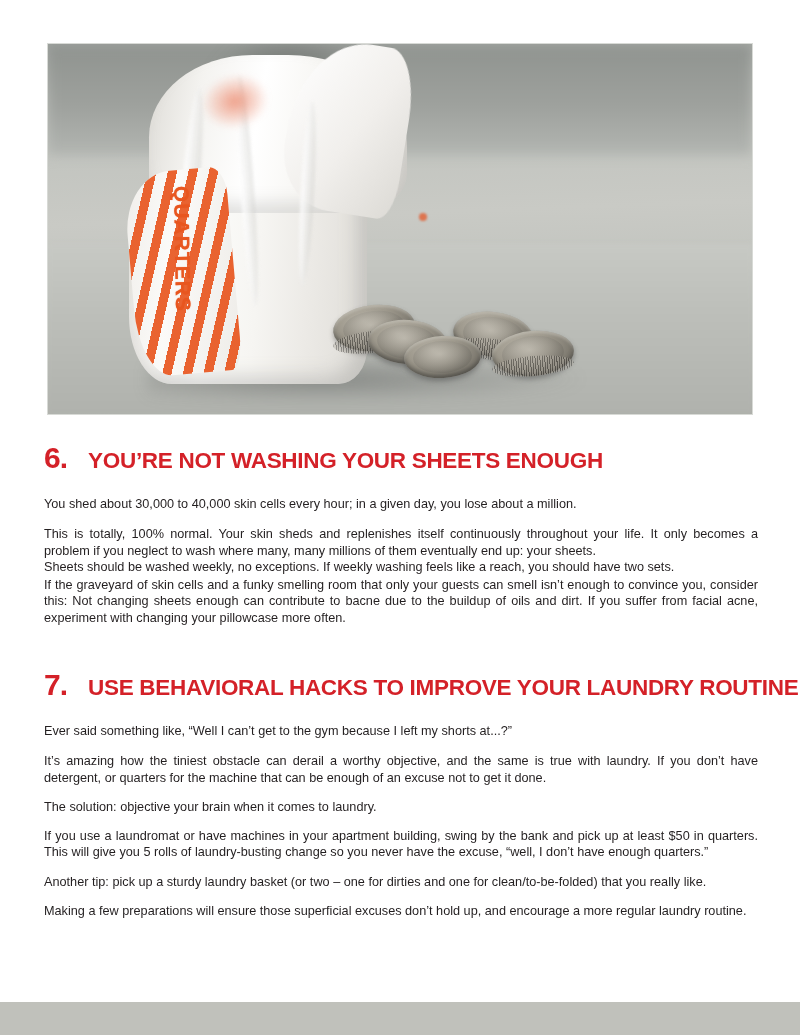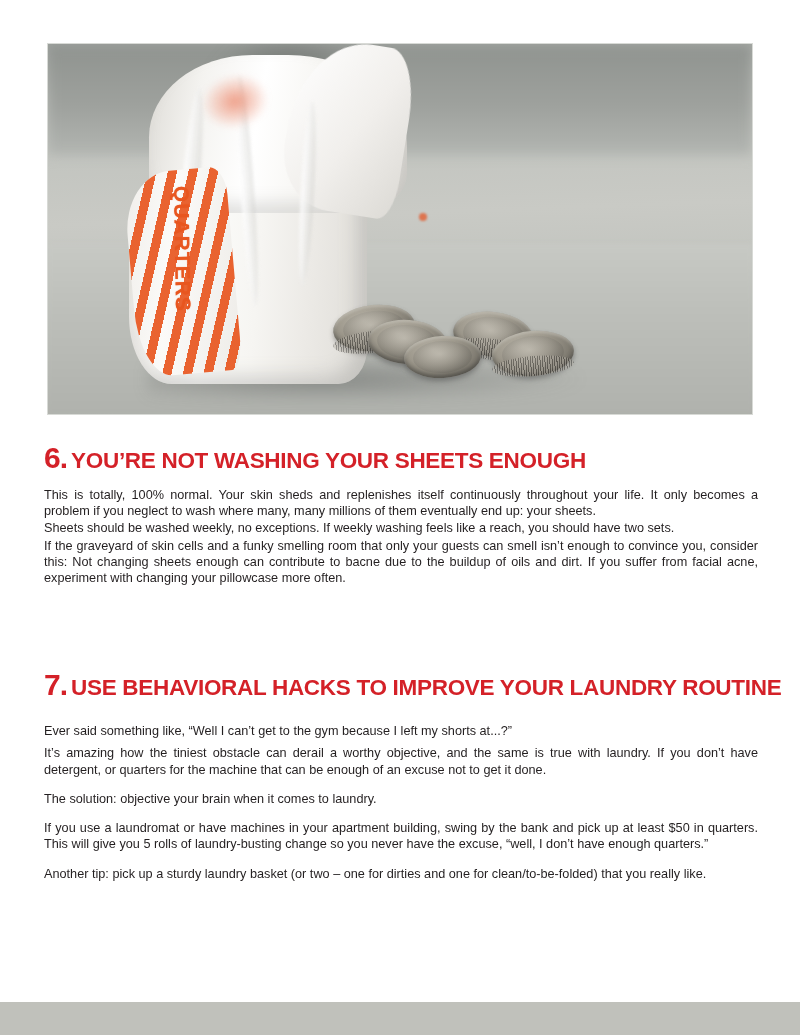--- a/index.html
+++ b/index.html
@@ -219,20 +219,21 @@
   h2.heading .num {
     font-size: 30px;
     font-weight: 700;
     letter-spacing: -1px;
     margin-right: 4px;
   }
   h2.heading .title {
     font-size: 22.5px;
     font-weight: 700;
     letter-spacing: -0.3px;
+    margin-left: 17px;
   }
 
   
   p.body {
     margin: 0;
     font-family: "Liberation Sans", sans-serif;
     font-size: 12.7px;
     line-height: 16.3px;
     color: #231f20;
     text-align: justify;
@@ -285,30 +286,32 @@
       <div class="coin coin-3"></div>
       <div class="coin coin-5"></div>
       <div class="coin-edge coin-edge-5"></div>
     </div>
   </div>
 
   <div class="section" style="top:443px;">
     <h2 class="heading">
       <span class="num">6.</span><span class="title">YOU’RE NOT WASHING YOUR SHEETS ENOUGH</span>
     </h2>
+    <p class="body ragged" style="margin-top:23px;">You shed about 30,000 to 40,000 skin cells every hour; in a given day, you lose about a million.</p>
     <p class="body" style="margin-top:14px;">This is totally, 100% normal. Your skin sheds and replenishes itself continuously throughout your life. It only becomes a problem if you neglect to wash where many, many millions of them eventually end up: your sheets.</p>
     <p class="body ragged" style="">Sheets should be washed weekly, no exceptions. If weekly washing feels like a reach, you should have two sets.</p>
     <p class="body" style="margin-top:2px;">If the graveyard of skin cells and a funky smelling room that only your guests can smell isn’t enough to convince you, consider this: Not changing sheets enough can contribute to bacne due to the buildup of oils and dirt. If you suffer from facial acne, experiment with changing your pillowcase more often.</p>
   </div>
 
   <div class="section" style="top:670px;">
     <h2 class="heading">
       <span class="num">7.</span><span class="title">USE BEHAVIORAL HACKS TO IMPROVE YOUR LAUNDRY ROUTINE</span>
     </h2>
     <p class="body ragged" style="margin-top:23px;">Ever said something like, “Well I can’t get to the gym because I left my shorts at...?”</p>
-    <p class="body" style="margin-top:6px;">It’s amazing how the tiniest obstacle can derail a worthy objective, and the same is true with laundry. If you don’t have detergent, or quarters for the machine that can be enough of an excuse not to get it done.</p>
+    <p class="body" style="margin-top:14px;">It’s amazing how the tiniest obstacle can derail a worthy objective, and the same is true with laundry. If you don’t have detergent, or quarters for the machine that can be enough of an excuse not to get it done.</p>
     <p class="body ragged" style="margin-top:13px;">The solution: objective your brain when it comes to laundry.</p>
     <p class="body" style="margin-top:13px;">If you use a laundromat or have machines in your apartment building, swing by the bank and pick up at least $50 in quarters. This will give you 5 rolls of laundry-busting change so you never have the excuse, “well, I don’t have enough quarters.”</p>
     <p class="body" style="margin-top:13px;">Another tip: pick up a sturdy laundry basket (or two – one for dirties and one for clean/to-be-folded) that you really like.</p>
+    <p class="body" style="margin-top:13px;">Making a few preparations will ensure those superficial excuses don’t hold up, and encourage a more regular laundry routine.</p>
   </div>
 
   <div class="footer-bar"></div>
 </div>
 
 </body></html>

